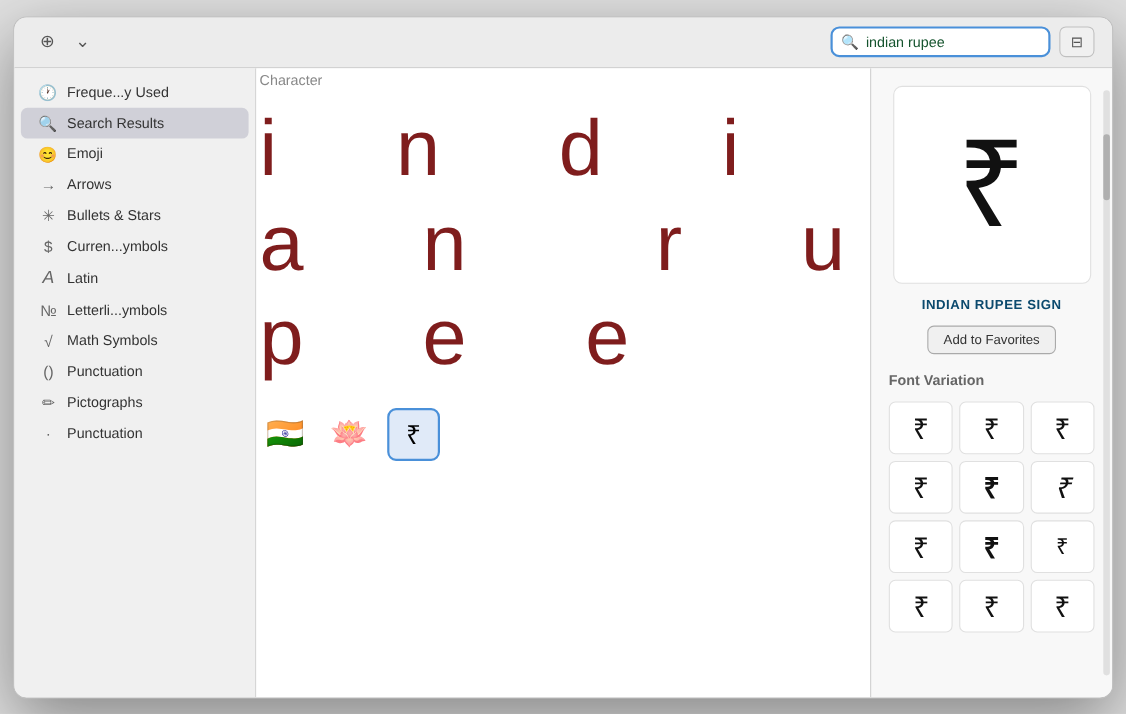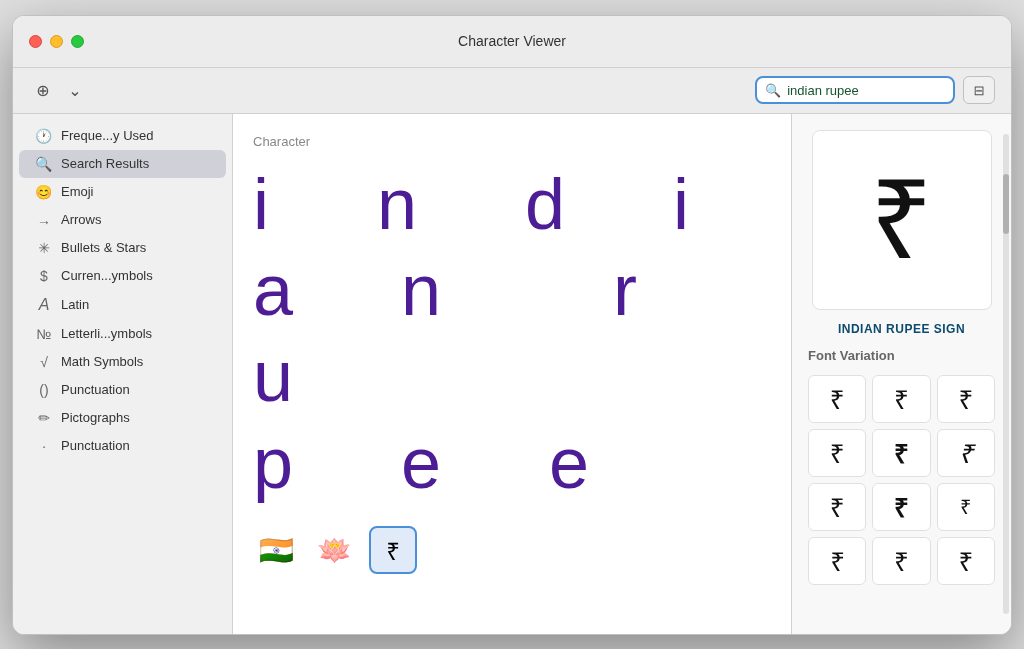--- a/index.html
+++ b/index.html
@@ -154,33 +154,33 @@
     }
     .sidebar-item.active {
       background: #d0d0d8;
       font-weight: 500;
     }
     .sidebar-icon { font-size: 14px; color: #666; width: 18px; text-align: center; }
     .main-panel {
       flex: 1;
       background: white;
       overflow-y: auto;
-      padding: 20px;
+      padding: 3px;
     }
     .character-label {
       font-size: 13px;
       color: #888;
       margin-bottom: 12px;
       font-weight: 500;
     }
     .char-display {
       font-size: 72px;
       line-height: 1.2;
       letter-spacing: 12px;
-      color: #4c1d95;
+      color: #7f1d1d;
       margin-bottom: 20px;
       word-break: break-all;
     }
     .unicode-name-label {
       font-size: 13px;
       color: #888;
       margin-bottom: 12px;
       font-weight: 500;
     }
     .char-results {
@@ -286,28 +286,20 @@
       border-radius: 3px;
       position: absolute;
       top: 40px;
     }
   </style>
 </head>
 <body>
 
 <div class="window">
 
-  <div class="titlebar">
-    <div class="traffic-lights">
-      <div class="traffic-light tl-red"></div>
-      <div class="traffic-light tl-yellow"></div>
-      <div class="traffic-light tl-green"></div>
-    </div>
-    <span class="title">Character Viewer</span>
-  </div>
 
   <div class="toolbar">
     <div class="toolbar-left">
       <button class="toolbar-btn" title="Add">
         <span>⊕</span>
       </button>
       <button class="toolbar-btn" title="Menu">
         <span>⌄</span>
       </button>
     </div>
@@ -387,20 +379,21 @@
         <div class="char-item" title="Lotus">🪷</div>
         <div class="char-item selected" title="Indian Rupee Sign" style="font-size:24px;">₹</div>
       </div>
     </div>
 
     <div class="right-panel">
       <div class="big-char-display">
         <span style="font-size:110px; line-height:1;">₹</span>
       </div>
       <div class="char-name">INDIAN RUPEE SIGN</div>
+      <button class="add-favorites-btn">Add to Favorites</button>
       <div class="font-variation-label">Font Variation</div>
       <div class="font-variation-grid">
         <div class="font-var-item" style="font-family: serif;">₹</div>
         <div class="font-var-item" style="font-family: sans-serif; font-weight:300;">₹</div>
         <div class="font-var-item" style="font-family: 'Courier New';">₹</div>
         <div class="font-var-item" style="font-family: Georgia;">₹</div>
         <div class="font-var-item" style="font-weight:bold;">₹</div>
         <div class="font-var-item" style="font-style:italic;">₹</div>
         <div class="font-var-item" style="font-family: 'Times New Roman';">₹</div>
         <div class="font-var-item" style="font-family: Arial; font-weight:bold;">₹</div>

